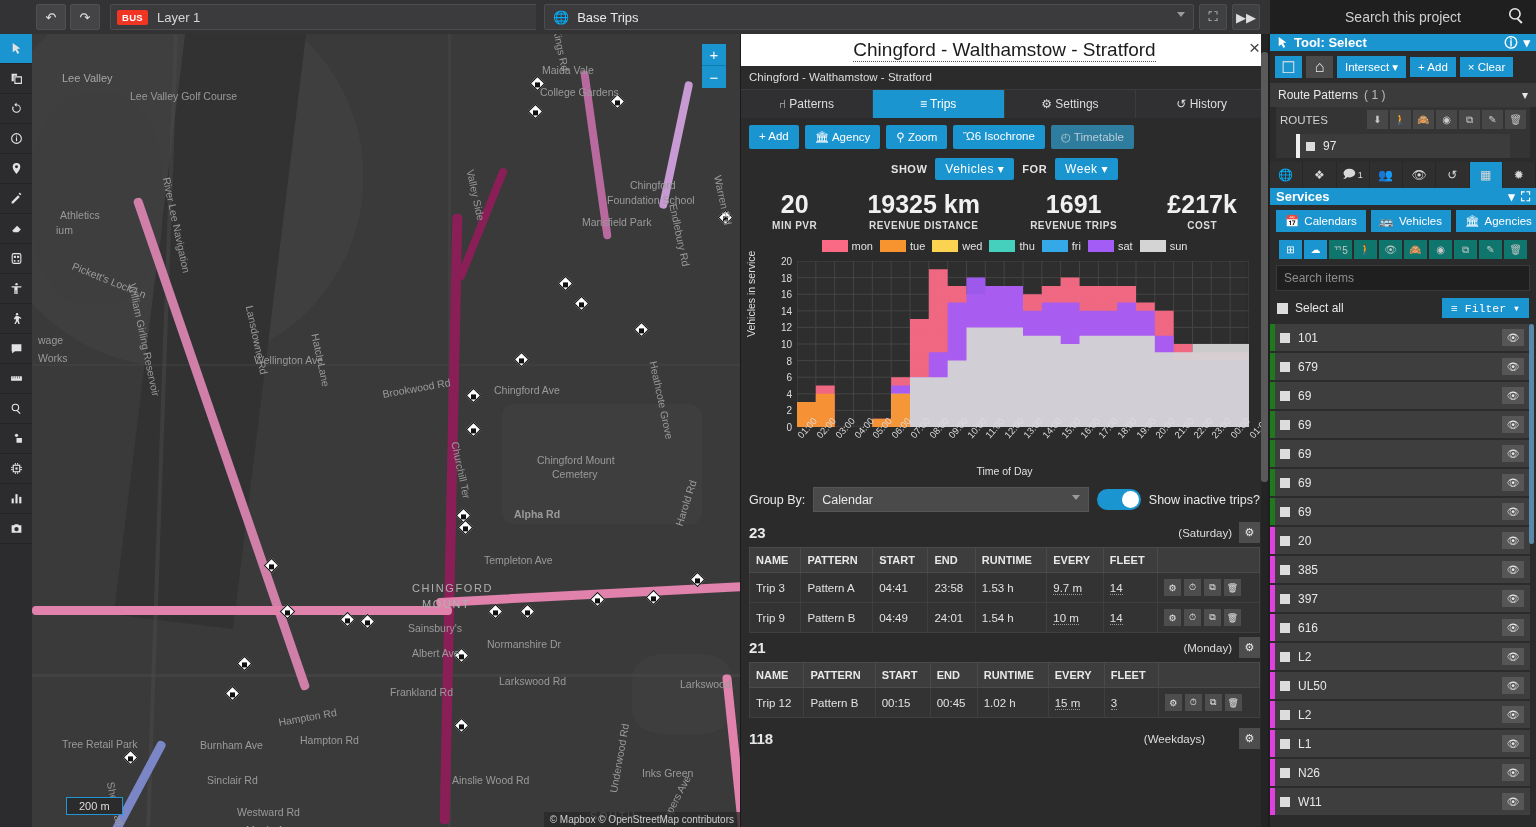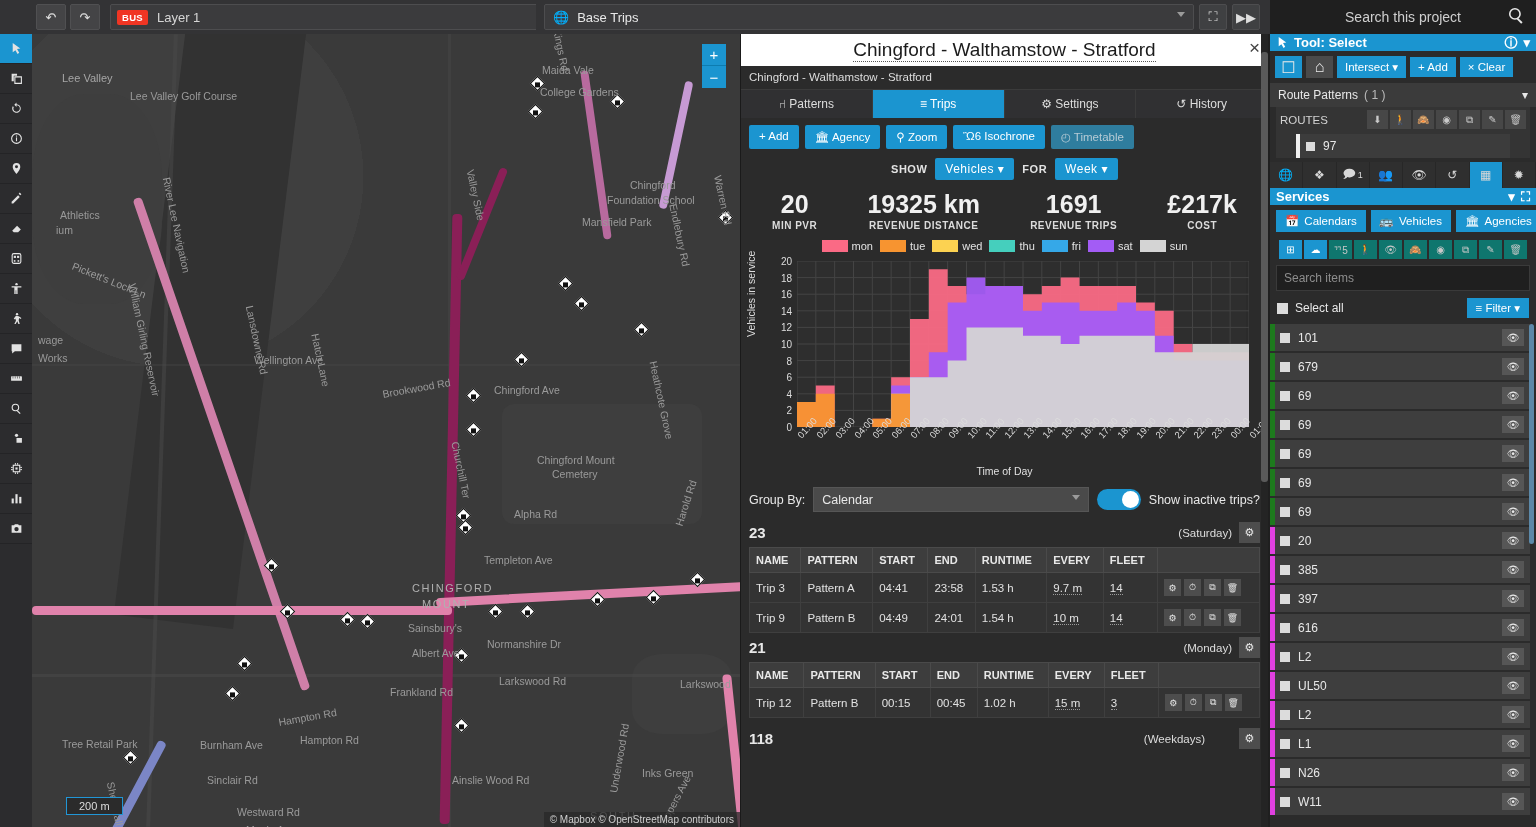--- a/index.html
+++ b/index.html
@@ -147,21 +147,21 @@
   .svcbtns .b { background:#1b95d0; color:#fff; font-size:11.5px; padding:4px 9px; display:flex;
      align-items:center; gap:5px; }
   .micro { display:flex; justify-content:center; gap:2px; padding:3px 0; }
   .micro i { width:23px;height:19px;background:#0f766e;display:flex;align-items:center;
      justify-content:center;font-size:10px;font-style:normal;color:#c8c8c8;}
   .micro i.on { background:#1b95d0; color:#fff; }
   .srch2 { margin:3px 6px; background:#1f1f1f; border:1px solid #3a3a3a; padding:5px 7px;
      font-size:12px; color:#8d8d8d; }
   .selall { display:flex; align-items:center; padding:4px 7px; font-size:12px;}
   .selall .chk { width:11px;height:11px;background:#dcdcdc;margin-right:7px;}
-  .fbtn { margin-left:auto; background:#1b95d0; color:#fff; font-size:11.5px; padding:3px 9px;}
+  .fbtn { margin-left:auto; background:#1b95d0; color:#fff; font-size:11.5px; padding:3px 9px;font-family:Liberation Mono, monospace;}
   .item { display:flex; align-items:center; background:#3e3e3e; margin:2px 6px 2px 4px; padding:5px 6px;
      font-size:12px; position:relative; }
   .item .bar { position:absolute; left:-4px; top:0; bottom:0; width:5px; }
   .item .chk { width:10px;height:10px;background:#dcdcdc;margin-right:8px;}
   .item .eye { margin-left:auto; width:22px;height:17px;background:#565656;display:flex;
      align-items:center;justify-content:center;font-size:10px;}
   .listscroll { position:absolute; right:2px; top:0; width:5px; background:#5b88a8; border-radius:3px;}
   svg.i { width:13px; height:13px; fill:currentColor; vertical-align:-2px; }
 </style>
 </head>
@@ -381,21 +381,21 @@
         <div class="mlabel " style="left: 692px; top: 165px; transform: rotate(78deg);">Horsley Rd</div>
         <div class="mlabel " style="left: 616px; top: 195px; transform: rotate(78deg);">Endlebury Rd</div>
         <div class="mlabel " style="left: 418px; top: 155px; transform: rotate(78deg);">Valley Side</div>
         <div class="mlabel " style="left: 190px; top: 300px; transform: rotate(78deg);">Lansdowne Rd</div>
         <div class="mlabel " style="left: 222px; top: 320px;">Wellington Ave</div>
         <div class="mlabel " style="left: 350px; top: 348px; transform: rotate(-10deg);">Brookwood Rd</div>
         <div class="mlabel " style="left: 462px; top: 350px;">Chingford Ave</div>
         <div class="mlabel " style="left: 262px; top: 320px; transform: rotate(78deg);">Hatch Lane</div>
         <div class="mlabel " style="left: 505px; top: 420px;">Chingford Mount</div>
         <div class="mlabel " style="left: 520px; top: 434px;">Cemetery</div>
-        <div class="mlabel " style="left: 482px; top: 474px;">Alpha Rd</div>
+        <div class="mlabel " style="left: 482px; top: 474px; font-weight: bold;">Alpha Rd</div>
         <div class="mlabel " style="left: 630px; top: 463px; transform: rotate(-72deg);">Harold Rd</div>
         <div class="mlabel " style="left: 590px; top: 360px; transform: rotate(78deg);">Heathcote Grove</div>
         <div class="mlabel " style="left: 400px; top: 430px; transform: rotate(78deg);">Churchill Ter</div>
         <div class="mlabel " style="left: 452px; top: 520px;">Templeton Ave</div>
         <div class="mlabel caps" style="left: 380px; top: 548px;">CHINGFORD</div>
         <div class="mlabel caps" style="left: 390px; top: 564px;">MOUNT</div>
         <div class="mlabel " style="left: 376px; top: 588px;">Sainsbury's</div>
         <div class="mlabel " style="left: 455px; top: 604px;">Normanshire Dr</div>
         <div class="mlabel " style="left: 380px; top: 613px;">Albert Ave</div>
         <div class="mlabel " style="left: 467px; top: 641px;">Larkswood Rd</div>

